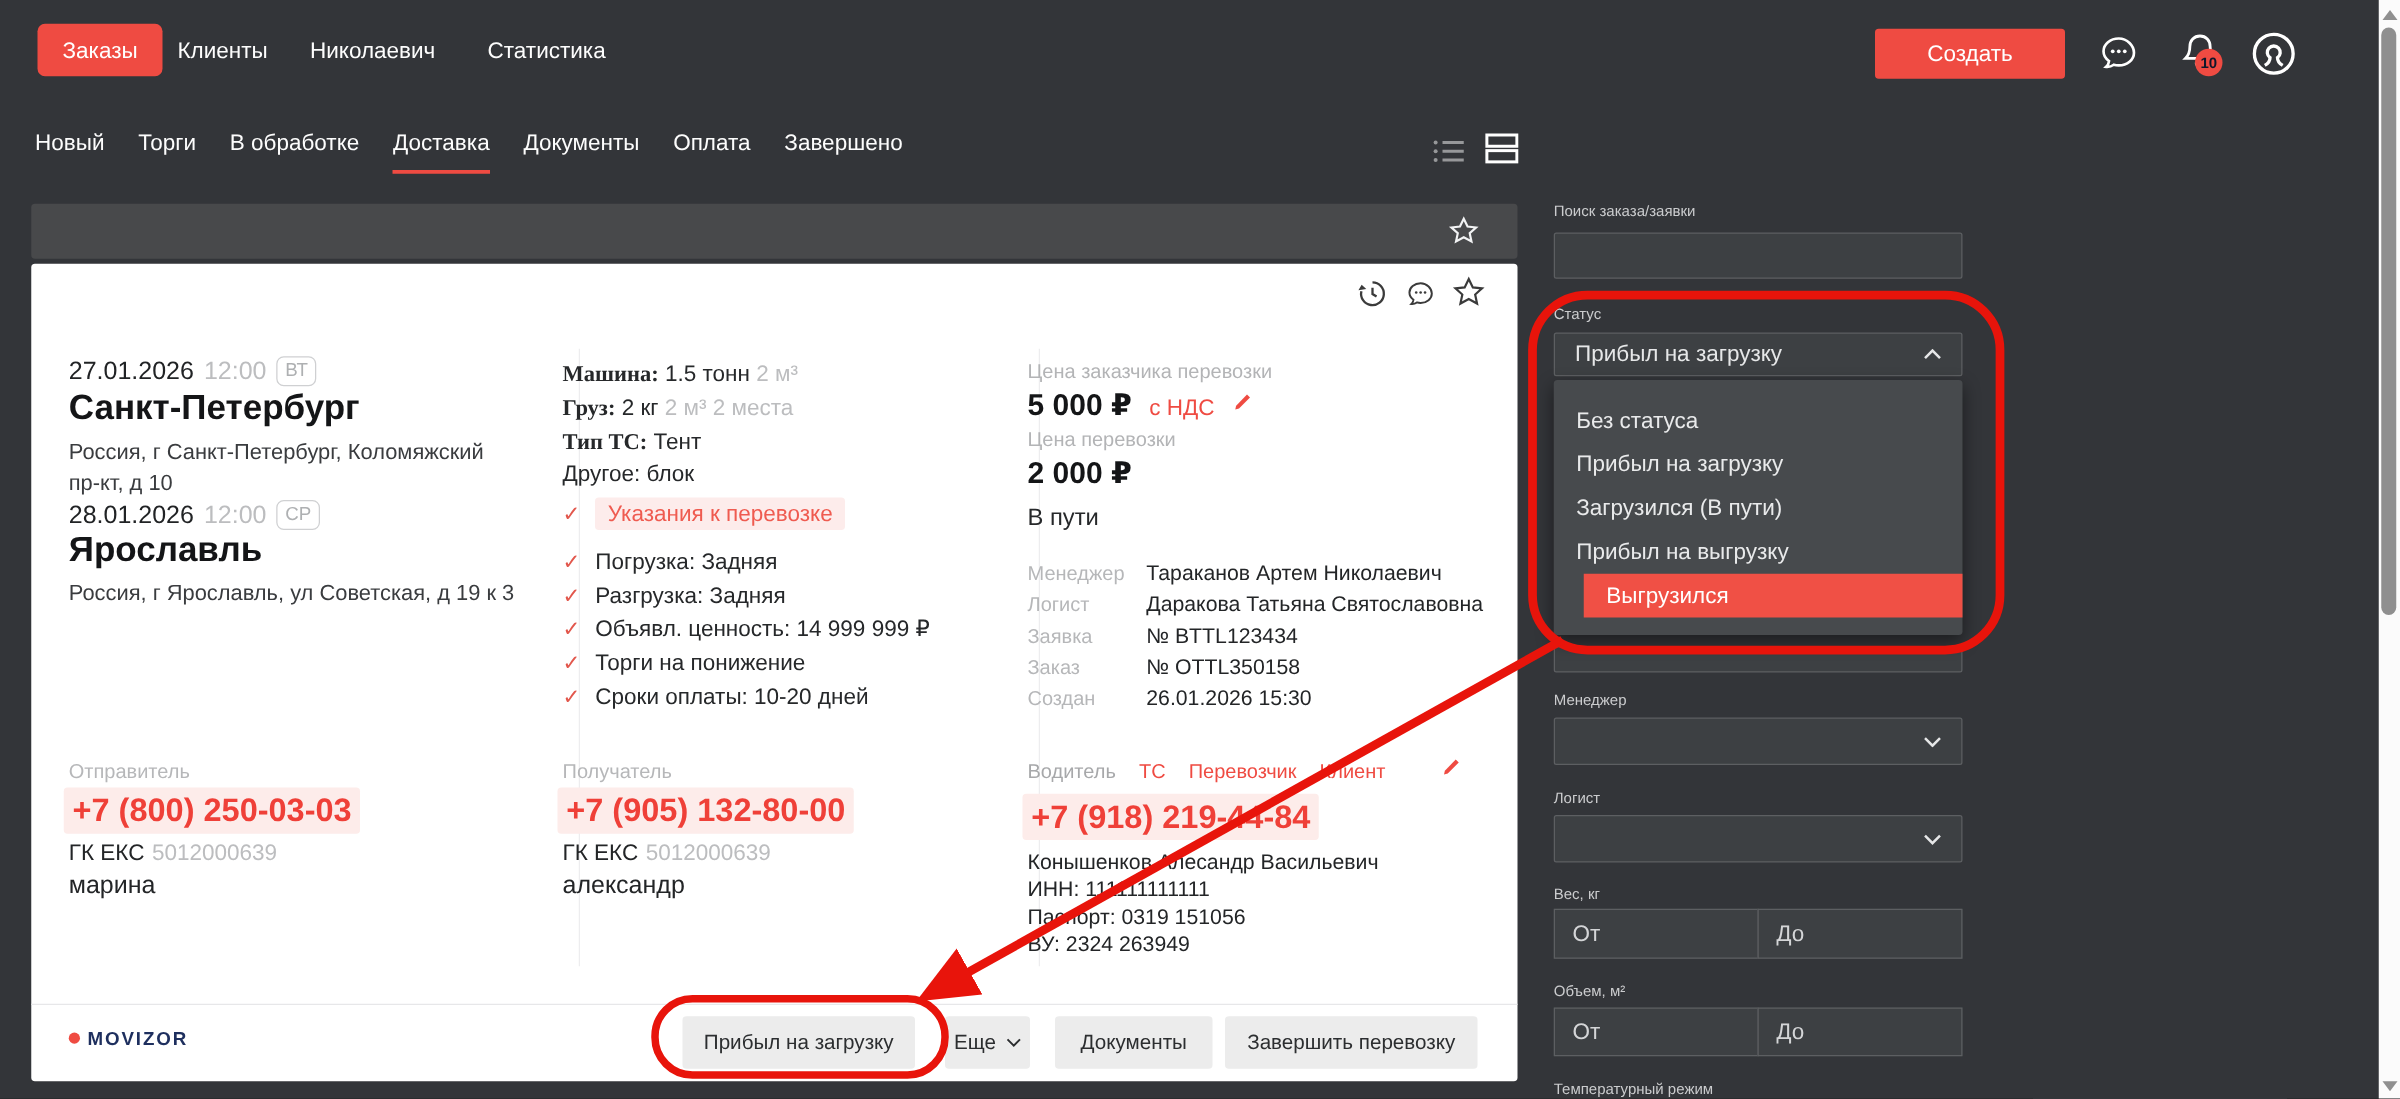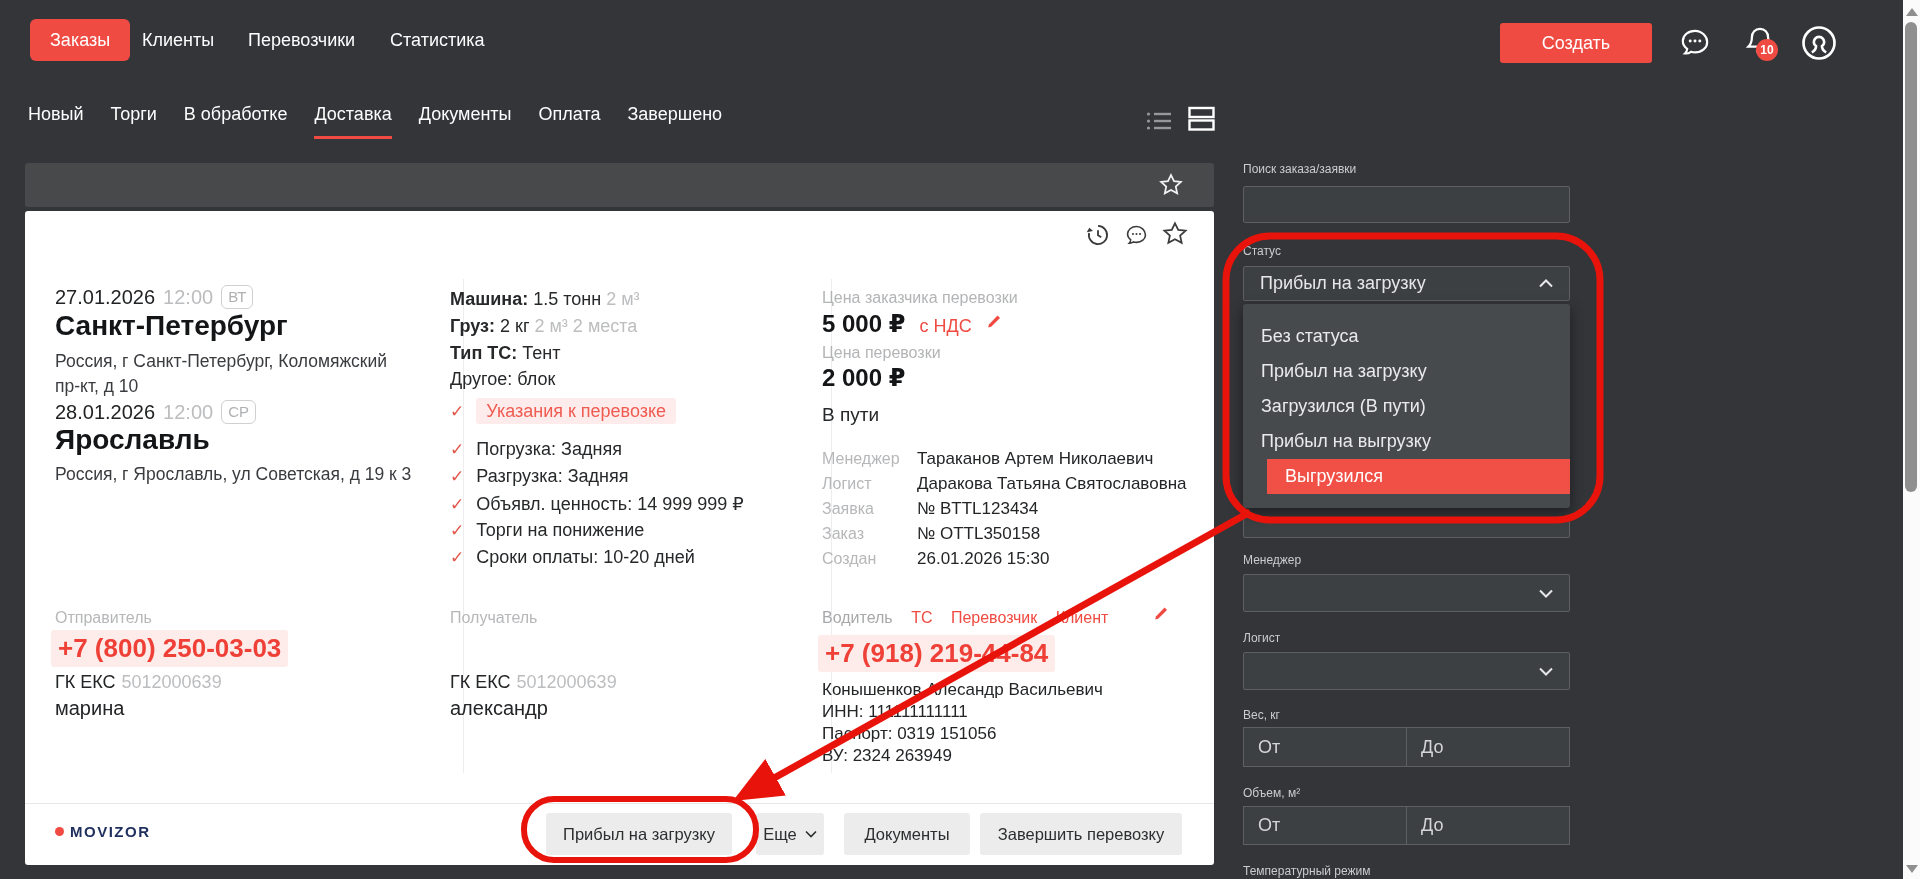--- a/index.html
+++ b/index.html
@@ -6,38 +6,38 @@
   #app{position:relative;width:1920px;height:879px;background:#333539;overflow:hidden;
        font-family:"Liberation Sans","DejaVu Sans",sans-serif;-webkit-font-smoothing:antialiased;}
   .abs{position:absolute;}
   
   .nav-btn{position:absolute;height:42px;line-height:42px;padding:0 20px;border-radius:6px;
            background:#ef4b42;color:#fff;font-size:18px;cursor:pointer;}
   .nav-link{position:absolute;height:42px;line-height:42px;color:#fdfdfd;font-size:18px;cursor:pointer;}
   .create-btn{position:absolute;left:1500px;top:23px;width:152px;height:40px;line-height:40px;
               text-align:center;background:#ef4b42;color:#fff;font-size:18px;border-radius:3px;cursor:pointer;}
   .badge{position:absolute;left:1756px;top:39px;width:22px;height:22px;border-radius:50%;
-         background:#ef4b42;color:#ffffff;font-size:12px;font-weight:bold;line-height:22px;text-align:center;}
+         background:#ef4b42;color:#0f172a;font-size:12px;font-weight:bold;line-height:22px;text-align:center;}
   
   .tabs{position:absolute;left:28px;top:104px;display:flex;gap:27px;}
   .tab{color:#fdfdfd;font-size:18px;padding-bottom:11px;cursor:pointer;}
   .tab.active{border-bottom:3px solid #ef4b42;}
   
   .strip{position:absolute;left:25px;top:163px;width:1189px;height:44px;background:#48494b;border-radius:3px;}
   
   .card{position:absolute;left:25px;top:211px;width:1189px;height:654px;background:#fff;border-radius:3px;}
   .vdiv{position:absolute;width:1px;background:#ededef;top:68px;height:494px;}
   .date-row{position:absolute;font-size:20px;color:#212325;}
   .date-row .time{color:#bcbdbf;margin-left:8px;}
   .wbadge{display:inline-block;margin-left:8px;font-size:15px;color:#aeb0b2;border:1.5px solid #cfd0d2;
           border-radius:6px;padding:0 6px;line-height:22px;vertical-align:2px;}
   .city{position:absolute;font-size:28px;font-weight:bold;color:#141517;}
   .addr{position:absolute;font-size:17.5px;color:#3a3c3f;width:360px;line-height:1.42;}
   .info-line{position:absolute;font-size:18px;color:#26282a;}
-  .info-line b{font-weight:bold;}
+  .info-line b{font-weight:bold;font-family:Liberation Serif, serif;}
   .gray{color:#bcbdbf;}
   .chk{position:absolute;font-size:18px;color:#26282a;}
   .check{color:#e2574c;font-weight:bold;margin-right:12px;font-size:17px;}
   .chk-pill{background:#fdeceb;color:#ef5b50;padding:3px 10px;border-radius:3px;}
   .p-label{position:absolute;font-size:16px;color:#b3b4b6;}
   .price{position:absolute;font-size:24px;font-weight:bold;color:#141517;}
   .vat{font-size:18px;font-weight:normal;color:#ef4b42;margin-left:14px;}
   .meta-row{position:absolute;font-size:17px;color:#232527;}
   .meta-row .ml{display:inline-block;width:95px;font-size:16px;color:#b6b7b9;}
   .c-label{position:absolute;font-size:16px;color:#b6b7b9;}
@@ -81,21 +81,21 @@
   .annotations{position:absolute;left:0;top:0;z-index:50;pointer-events:none;}
   svg{display:block;}
 </style>
 </head>
 <body>
 
 <div id="app">
 
   <div class="nav-btn" style="left:30px;top:19px">Заказы</div>
   <span class="nav-link" style="left:142px;top:19px">Клиенты</span>
-  <span class="nav-link" style="left:248px;top:19px">Перевозчики</span>
+  <span class="nav-link" style="left:248px;top:19px">Николаевич</span>
   <span class="nav-link" style="left:390px;top:19px">Статистика</span>
 
   <div class="create-btn">Создать</div>
 
   <span class="abs" style="left:1678px;top:26px">
     <svg width="34" height="34" viewBox="0 0 24 24">
       <path d="M12 3.4c-4.8 0-8.6 3.2-8.6 7.2 0 2.2 1.2 4.2 3.1 5.5-.1 1-.5 2.3-1.6 3.3 1.8.2 3.3-.5 4.3-1.2.9.3 1.8.4 2.8.4 4.8 0 8.6-3.2 8.6-7.2S16.8 3.4 12 3.4z" fill="none" stroke="#fff" stroke-width="1.5"></path>
       <circle cx="8.6" cy="10.6" r="1.05" fill="#fff"></circle>
         <circle cx="12" cy="10.6" r="1.05" fill="#fff"></circle>
         <circle cx="15.4" cy="10.6" r="1.05" fill="#fff"></circle>
@@ -252,20 +252,21 @@
     </div>
 
     <div class="c-label" style="left:30px;top:398px">Отправитель</div>
     <div class="phone" style="left:26px;top:419px">+7 (800) 250-03-03</div>
     <div class="company" style="left:30px;top:461px">
       <span>ГК ЕКС</span><span class="inn">5012000639</span>
     </div>
     <div class="cname" style="left:30px;top:486px">марина</div>
 
     <div class="c-label" style="left:425px;top:398px">Получатель</div>
+    <div class="phone" style="left:421px;top:419px">+7 (905) 132-80-00</div>
     <div class="company" style="left:425px;top:461px">
       <span>ГК ЕКС</span><span class="inn">5012000639</span>
     </div>
     <div class="cname" style="left:425px;top:486px">александр</div>
 
     <div class="drv-tabs" style="left:797px;top:398px">
       <span class="dim">Водитель</span>
       <span class="lnk">ТС</span>
       <span class="lnk">Перевозчик</span>
       <span class="lnk">Клиент</span>

